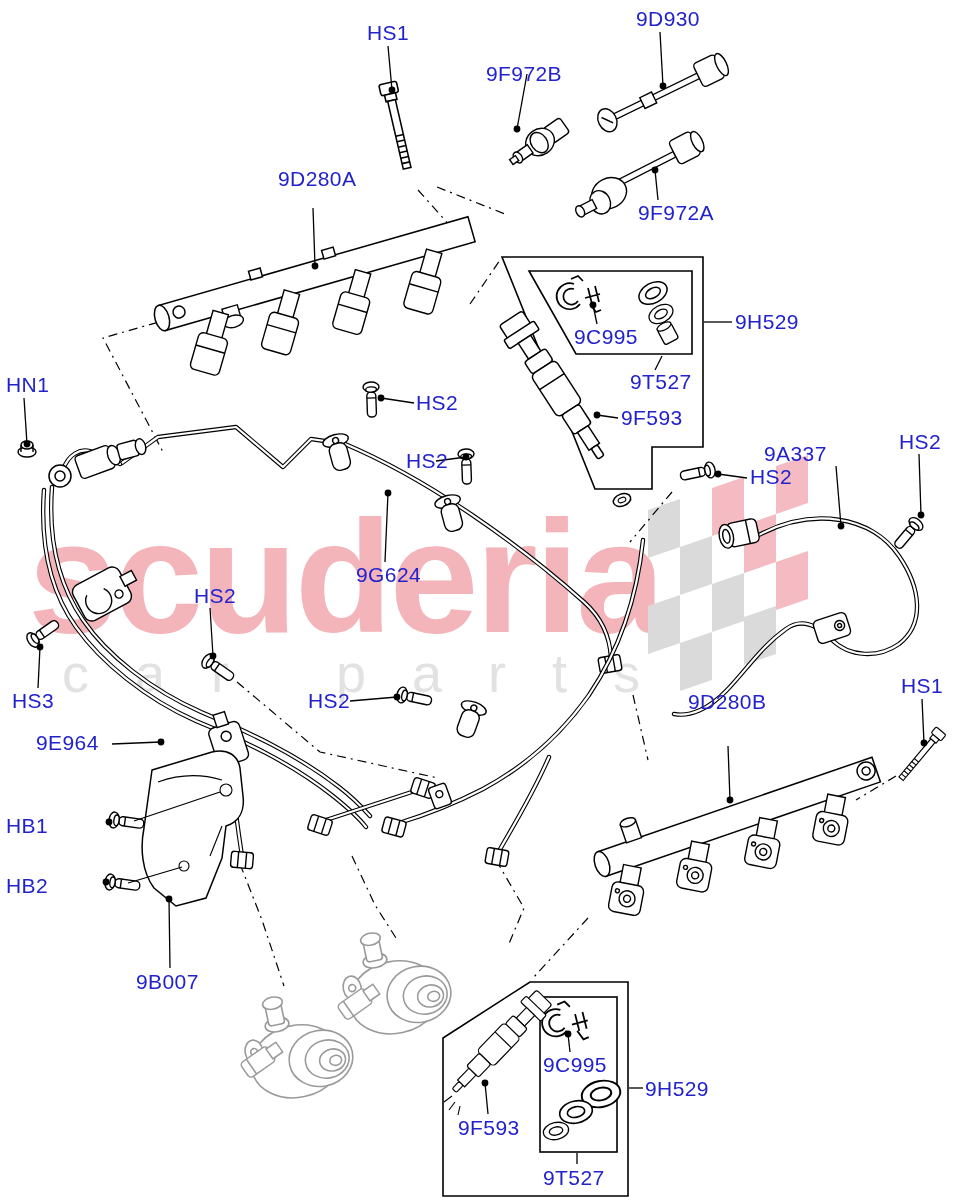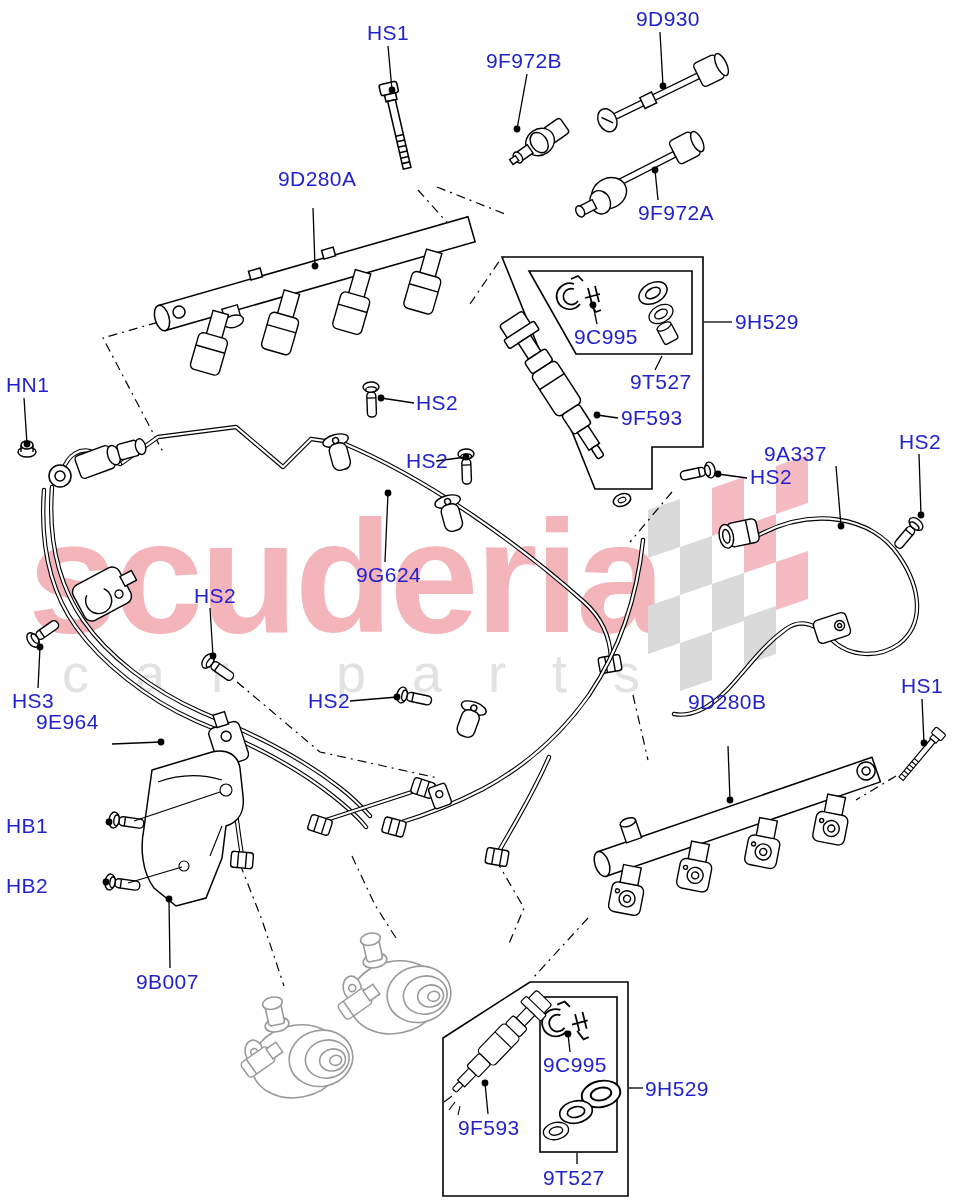--- a/index.html
+++ b/index.html
@@ -438,31 +438,31 @@
     <line class="ln" x1="570" y1="1052" x2="568" y2="1034"></line>
         <circle class="dot" cx="568" cy="1034" r="3.4"></circle>
     <line class="ln" x1="643" y1="1088" x2="629" y2="1088"></line>
     <line class="ln" x1="488" y1="1114" x2="485" y2="1083"></line>
         <circle class="dot" cx="485" cy="1083" r="3.4"></circle>
     <line class="ln" x1="577" y1="1164" x2="577" y2="1153"></line>
   </g>
 </svg>
 
 <div class="plabel" style="left:367px;top:22px">HS1</div>
-<div class="plabel" style="left:486px;top:50px">9F972B</div>
+<div class="plabel" style="left:486px;top:63px">9F972B</div>
 <div class="plabel" style="left:636px;top:8px">9D930</div>
 <div class="plabel" style="left:638px;top:202px">9F972A</div>
 <div class="plabel" style="left:278px;top:168px">9D280A</div>
 <div class="plabel" style="left:6px;top:374px">HN1</div>
 <div class="plabel" style="left:416px;top:392px">HS2</div>
 <div class="plabel" style="left:406px;top:450px">HS2</div>
 <div class="plabel" style="left:194px;top:585px">HS2</div>
 <div class="plabel" style="left:308px;top:690px">HS2</div>
 <div class="plabel" style="left:12px;top:690px">HS3</div>
-<div class="plabel" style="left:36px;top:711px">9E964</div>
+<div class="plabel" style="left:36px;top:732px">9E964</div>
 <div class="plabel" style="left:356px;top:564px">9G624</div>
 <div class="plabel" style="left:574px;top:326px">9C995</div>
 <div class="plabel" style="left:630px;top:371px">9T527</div>
 <div class="plabel" style="left:621px;top:407px">9F593</div>
 <div class="plabel" style="left:735px;top:311px">9H529</div>
 <div class="plabel" style="left:750px;top:466px">HS2</div>
 <div class="plabel" style="left:764px;top:443px">9A337</div>
 <div class="plabel" style="left:899px;top:431px">HS2</div>
 <div class="plabel" style="left:688px;top:691px">9D280B</div>
 <div class="plabel" style="left:901px;top:675px">HS1</div>

